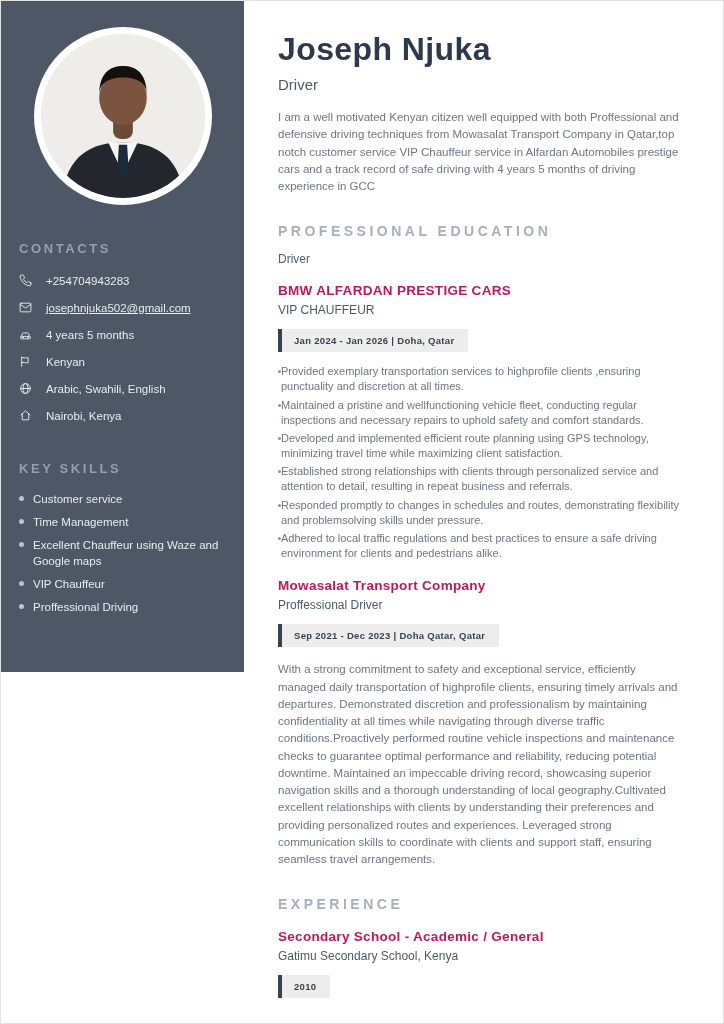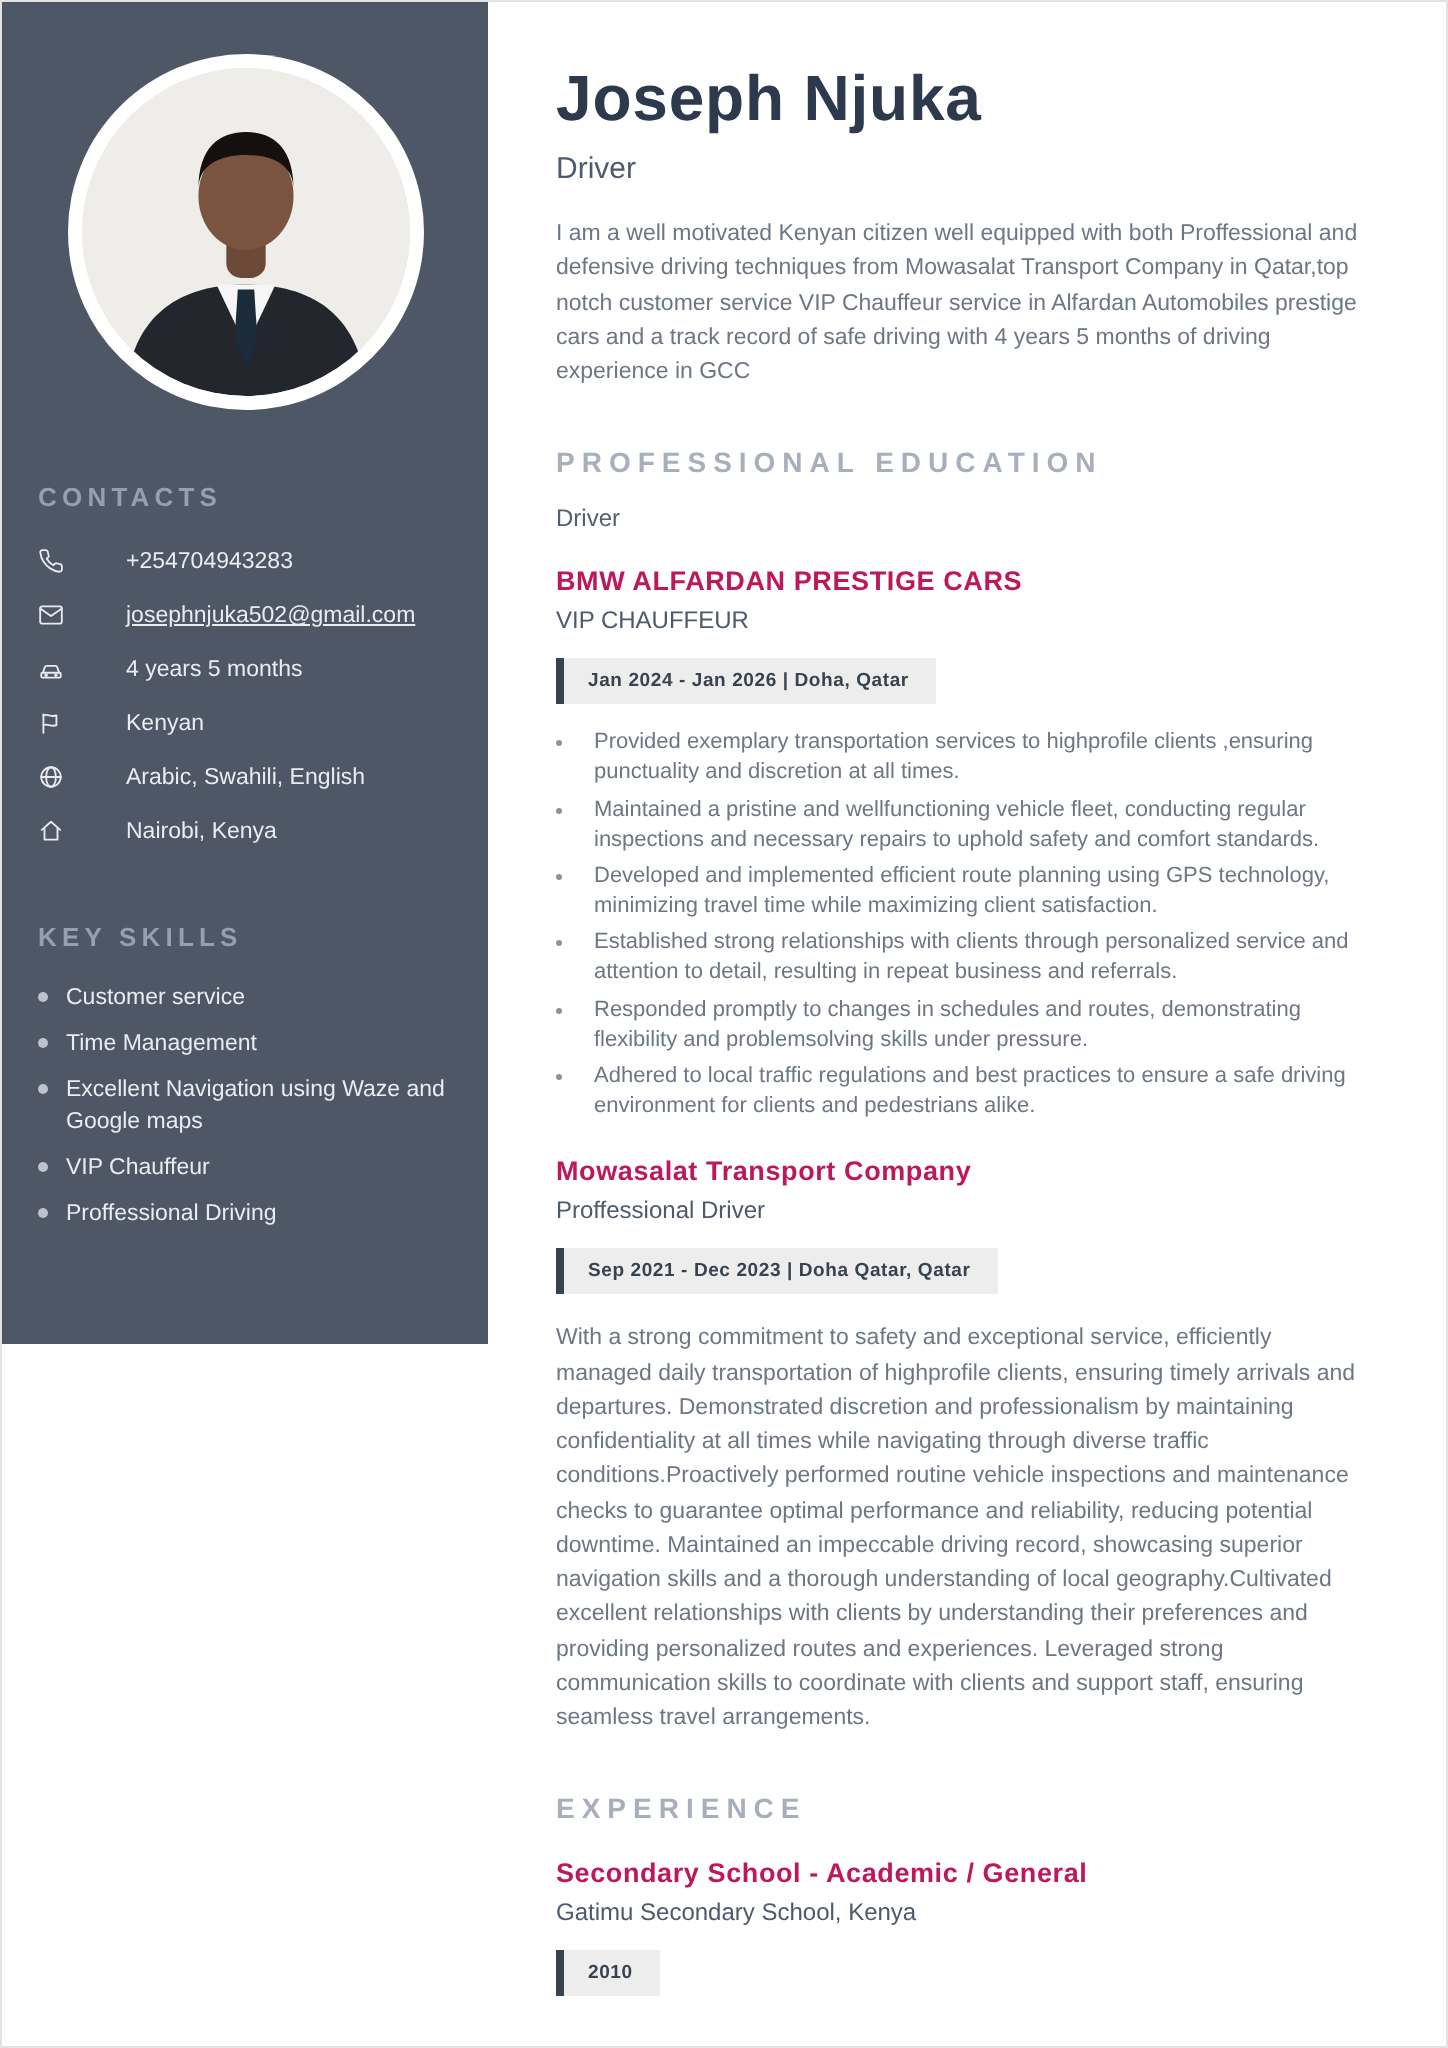--- a/index.html
+++ b/index.html
@@ -7,40 +7,40 @@
   body { font-family:"Liberation Sans", sans-serif; -webkit-font-smoothing:antialiased; }
   .page { position:relative; width:724px; height:1024px; margin:0 auto; background:#ffffff; border:1px solid #e3e3e3; overflow:hidden; }
 
   
   .sidebar { position:absolute; left:0; top:0; width:243px; height:671px; background:#4d5765; padding:26px 18px 0 18px; }
   .photo-ring { width:178px; height:178px; margin:0 auto; border-radius:50%; background:#ffffff; padding:7px; }
   .photo { width:100%; height:100%; border-radius:50%; overflow:hidden; background:#e8e6e3; }
   .photo svg { width:100%; height:100%; display:block; }
   .side-heading { color:#959fae; font-size:13px; letter-spacing:2.6px; font-weight:700; margin-top:36px; }
   .contacts { list-style:none; margin-top:17px; }
-  .contacts li { display:flex; align-items:flex-start; gap:30px; margin-bottom:11px; color:#e9ecf0; font-size:11.5px; line-height:1.4; }
+  .contacts li { display:flex; align-items:flex-start; gap:13px; margin-bottom:11px; color:#e9ecf0; font-size:11.5px; line-height:1.4; }
   .cicon { flex:0 0 14px; width:14px; margin-top:1px; }
   .cicon svg { width:13px; height:13px; display:block; stroke:#e8ecf1; fill:none; stroke-width:1.7; stroke-linecap:round; stroke-linejoin:round; }
   .email-link { text-decoration:underline; color:#e9ecf0; cursor:pointer; word-break:break-all; }
   .skills { list-style:none; margin-top:15px; }
   .skills li { display:flex; gap:9px; color:#e9ecf0; font-size:11.5px; line-height:1.4; margin-bottom:7px; }
   .sdot { flex:0 0 5px; width:5px; height:5px; border-radius:50%; background:#bcc3cd; margin-top:5px; }
 
   
   .main { position:absolute; left:243px; top:0; right:0; bottom:0; padding:30px 40px 0 34px; }
   .name { font-size:32px; font-weight:700; color:#2d3a4d; letter-spacing:0.4px; }
   .role { font-size:15px; color:#4d5a6b; margin-top:8px; }
   .summary { font-size:11.5px; color:#6d7683; line-height:1.5; margin-top:16px; }
   .section-heading { font-size:14px; letter-spacing:3.5px; color:#a7afbc; font-weight:700; margin-top:28px; }
   .role-overview { font-size:12px; color:#555f6d; margin-top:13px; }
   .company { font-size:13.5px; font-weight:700; color:#be185d; margin-top:17px; letter-spacing:0.3px; }
   .job-title { font-size:12px; color:#4d5a6b; margin-top:5px; }
   .badge { display:inline-block; background:#ededed; border-left:4px solid #39434f; padding:6px 14px 6px 12px; font-size:9.5px; font-weight:700; color:#39434f; margin-top:12px; letter-spacing:0.3px;text-align:right; }
   .job-bullets { list-style:none; margin-top:12px; }
-  .job-bullets li { display:flex; gap:16px; font-size:11px; color:#6d7683; line-height:1.38; margin-bottom:3px; }
+  .job-bullets li { display:flex; gap:0; font-size:11px; color:#6d7683; line-height:1.38; margin-bottom:3px; }
   .bdot { flex:0 0 3px; width:3px; height:3px; border-radius:50%; background:#8a93a0; margin-top:6px; }
   .job-paragraph { font-size:11.5px; color:#6d7683; line-height:1.5; margin-top:14px; }
 </style>
 </head>
 <body>
 
 <div class="page">
 
   <aside class="sidebar">
 
@@ -130,21 +130,21 @@
       <li>
           <span class="sdot"></span>
           <span>Customer service</span>
         </li>
       <li>
           <span class="sdot"></span>
           <span>Time Management</span>
         </li>
       <li>
           <span class="sdot"></span>
-          <span>Excellent Navigation using Waze and Google maps</span>
+          <span>Excellent Chauffeur using Waze and Google maps</span>
         </li>
       <li>
           <span class="sdot"></span>
           <span>VIP Chauffeur</span>
         </li>
       <li>
           <span class="sdot"></span>
           <span>Proffessional Driving</span>
         </li>
     </ul>

